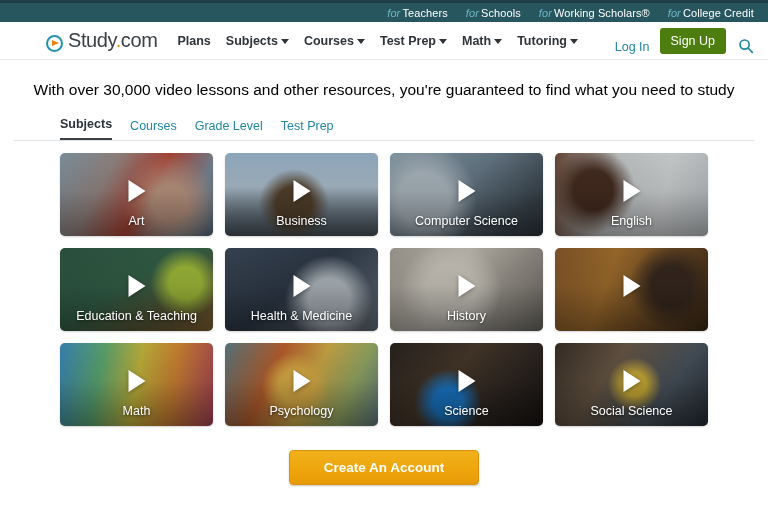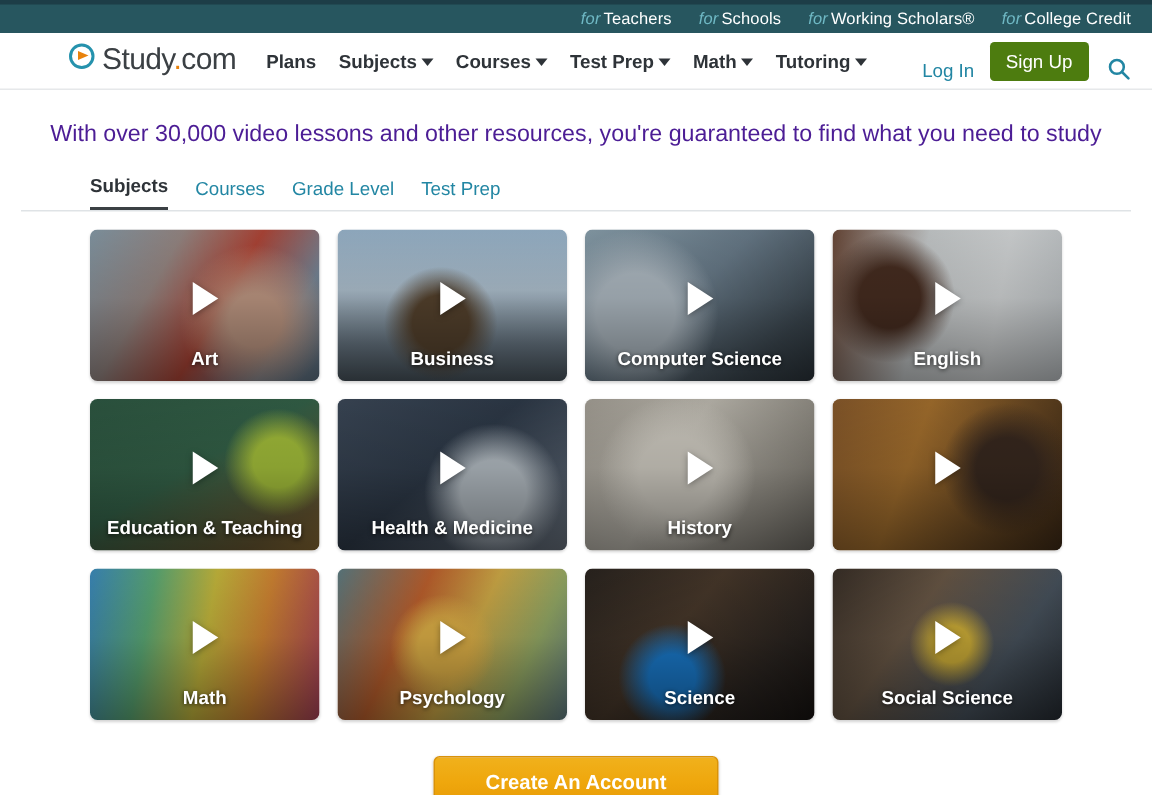--- a/index.html
+++ b/index.html
@@ -38,21 +38,21 @@
   #navbar {
     height: 38px;
     background: #ffffff;
     display: flex;
     align-items: center;
     padding: 0 14px 0 46px;
     border-bottom: 1px solid #e6e8ea;
   }
   #logo {
     display: flex;
-    align-items: flex-start;
+    align-items: flex-end;
     gap: 5px;
     margin-right: 20px;
     text-decoration: none;
   }
   #logo-mark {
     width: 17px; height: 17px;
     border-radius: 50%;
     background: #ffffff;
     border: 2.5px solid #2592ad;
     position: relative;
@@ -121,21 +121,21 @@
     background: none; border: none; cursor: pointer;
     padding: 2px 0 0 2px;
     display: flex; align-items: center;
   }
 
   
   #content { padding: 0 14px; }
   #tagline {
     text-align: center;
     font-size: 15.5px;
-    color: #4c1d95;
+    color: #000000;
     margin: 21px 0 0 0;
     font-weight: 400;
   }
 
   #tabs {
     display: flex;
     gap: 18px;
     padding: 18px 0 0 46px;
     align-items: flex-end;
     border-bottom: 1px solid #dfe3e6;
@@ -156,28 +156,27 @@
 
   
   #grid {
     display: grid;
     grid-template-columns: repeat(4, 1fr);
     gap: 12px;
     padding: 12px 46px 0 46px;
   }
   .card {
     position: relative;
-    height: 101px;
+    height: 83px;
     border-radius: 5px;
     overflow: hidden;
     cursor: pointer;
     display: block;
     text-decoration: none;
     box-shadow: 0 1px 2px rgba(0,0,0,.18);
-    font-weight: bold;
   }
   .card-art {
     position: absolute;
     inset: 0;
   }
   .card-shade {
     position: absolute;
     inset: 0;
     background: linear-gradient(to bottom, rgba(0,0,0,.12) 0%, rgba(0,0,0,.18) 45%, rgba(0,0,0,.45) 100%);
   }

